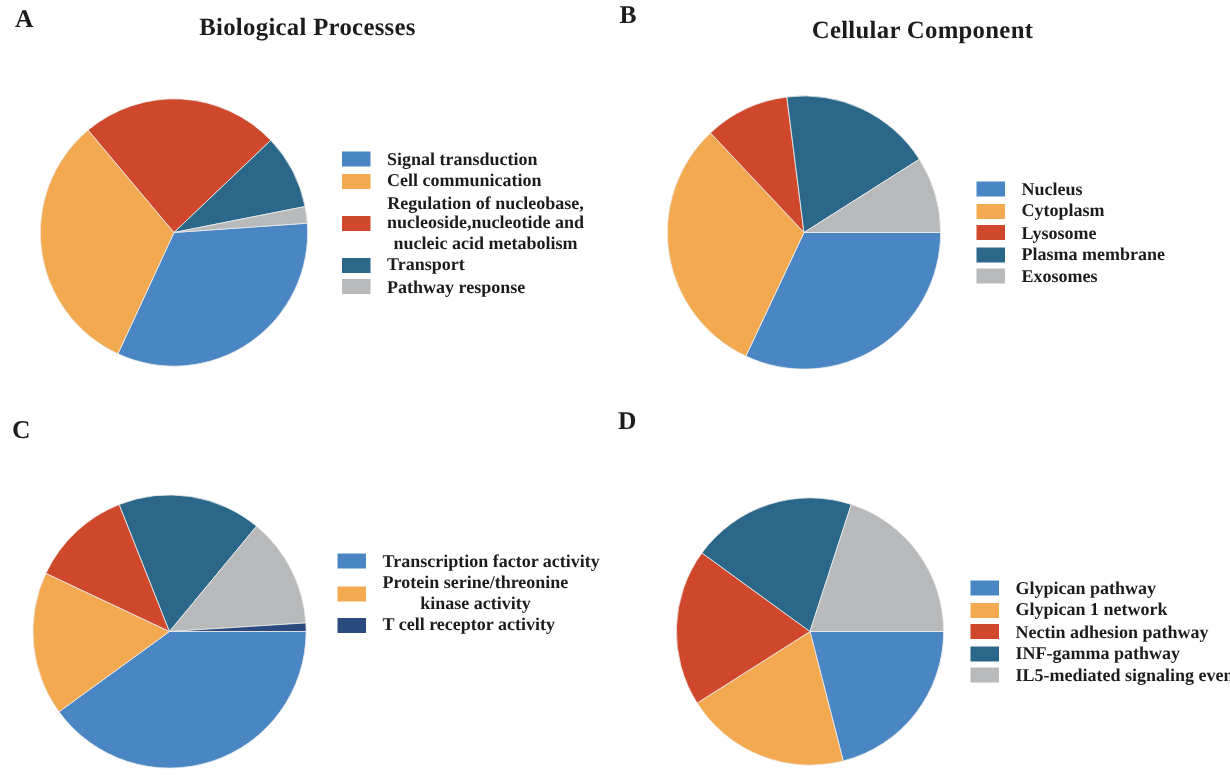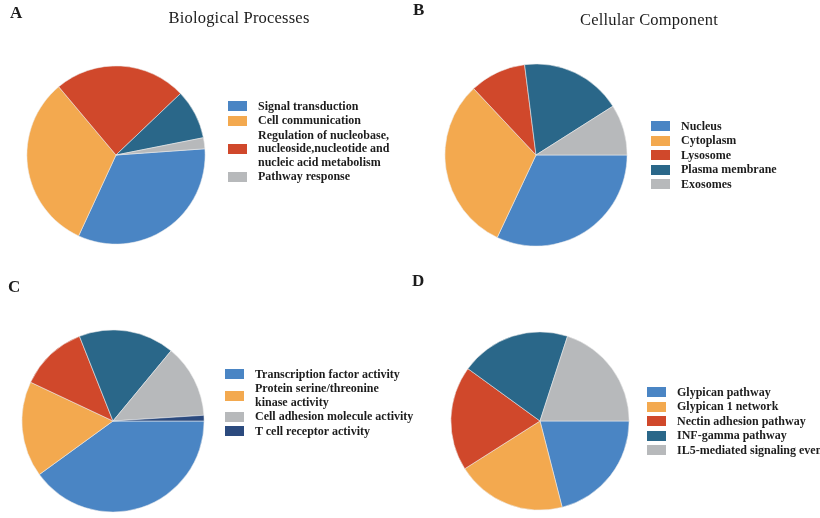--- a/index.html
+++ b/index.html
@@ -1,24 +1,24 @@
 <!DOCTYPE html>
 <html><head>
 <meta charset="utf-8">
 <style>
   html,body{margin:0;padding:0;background:#fff;}
   .figure{position:relative;width:820px;height:518px;background:#ffffff;overflow:hidden;
           font-family:"Liberation Serif", "DejaVu Serif", serif;color:#1c1c1c;}
   .panel{position:absolute;width:410px;height:259px;}
   .panel-letter{position:absolute;font-weight:bold;font-size:17px;line-height:17px;}
   .chart-title{position:absolute;left:0;width:100%;text-align:center;
-               font-weight:normal;font-size:16.5px;letter-spacing:.2px;white-space:pre;margin-left:34px;}
+               font-weight:bold;font-size:16.5px;letter-spacing:.2px;white-space:pre;}
   .pie{position:absolute;display:block;}
   .legend{position:absolute;display:flex;flex-direction:column;}
-  .legend-item{display:flex;align-items:center;margin:.5px 0;}
+  .legend-item{display:flex;align-items:center;margin:.5px 0;text-align:center;}
   .swatch{width:19px;height:10px;margin-right:11px;flex:0 0 auto;}
   .legend-label{font-weight:bold;font-size:12px;line-height:13.5px;white-space:pre;}
 </style>
 </head>
 <body>
 
 <div class="figure">
 
   <div class="panel" style="left:0;top:0">
     <div class="panel-letter" style="left:10px;top:4px">A</div>
@@ -37,20 +37,24 @@
         </div>
         <div class="legend-item">
           <span class="swatch" style="background: rgb(243, 169, 79);"></span>
           <span class="legend-label">Cell communication</span>
         </div>
         <div class="legend-item">
           <span class="swatch" style="background: rgb(208, 72, 43);"></span>
           <span class="legend-label">Regulation of nucleobase,
 nucleoside,nucleotide and
 nucleic acid metabolism</span>
+        </div>
+        <div class="legend-item">
+          <span class="swatch" style="background: rgb(42, 103, 137);"></span>
+          <span class="legend-label">Transport</span>
         </div>
         <div class="legend-item">
           <span class="swatch" style="background: rgb(183, 185, 187);"></span>
           <span class="legend-label">Pathway response</span>
         </div>
       </div>
   </div>
 
   <div class="panel" style="left:410px;top:0">
     <div class="panel-letter" style="left:3px;top:1px">B</div>
@@ -100,24 +104,20 @@
         <div class="legend-item">
           <span class="swatch" style="background: rgb(74, 133, 196);"></span>
           <span class="legend-label">Transcription factor activity</span>
         </div>
         <div class="legend-item">
           <span class="swatch" style="background: rgb(243, 169, 79);"></span>
           <span class="legend-label">Protein serine/threonine
 kinase activity</span>
         </div>
         <div class="legend-item">
-          <span class="swatch" style="background: rgb(183, 185, 187);"></span>
-          <span class="legend-label">Cell adhesion molecule activity</span>
-        </div>
-        <div class="legend-item">
           <span class="swatch" style="background: rgb(43, 74, 126);"></span>
           <span class="legend-label">T cell receptor activity</span>
         </div>
       </div>
   </div>
 
   <div class="panel" style="left:410px;top:259px">
     <div class="panel-letter" style="left:2px;top:13px">D</div>
     <svg class="pie" viewBox="0 0 200 200" style="left:40px;top:72px;width:180px;height:180px">
         <path d="M100,100 L199.00,100.00 A99,99 0 0 1 124.62,195.89 Z" fill="#4a85c4" stroke="#ededed" stroke-width="0.6"></path>

